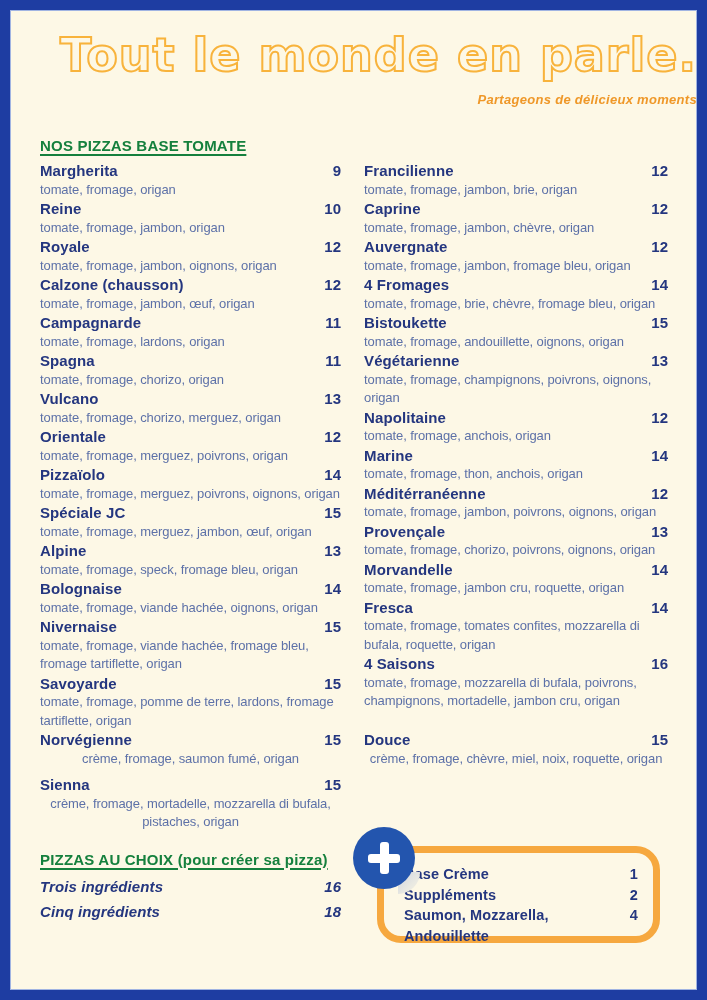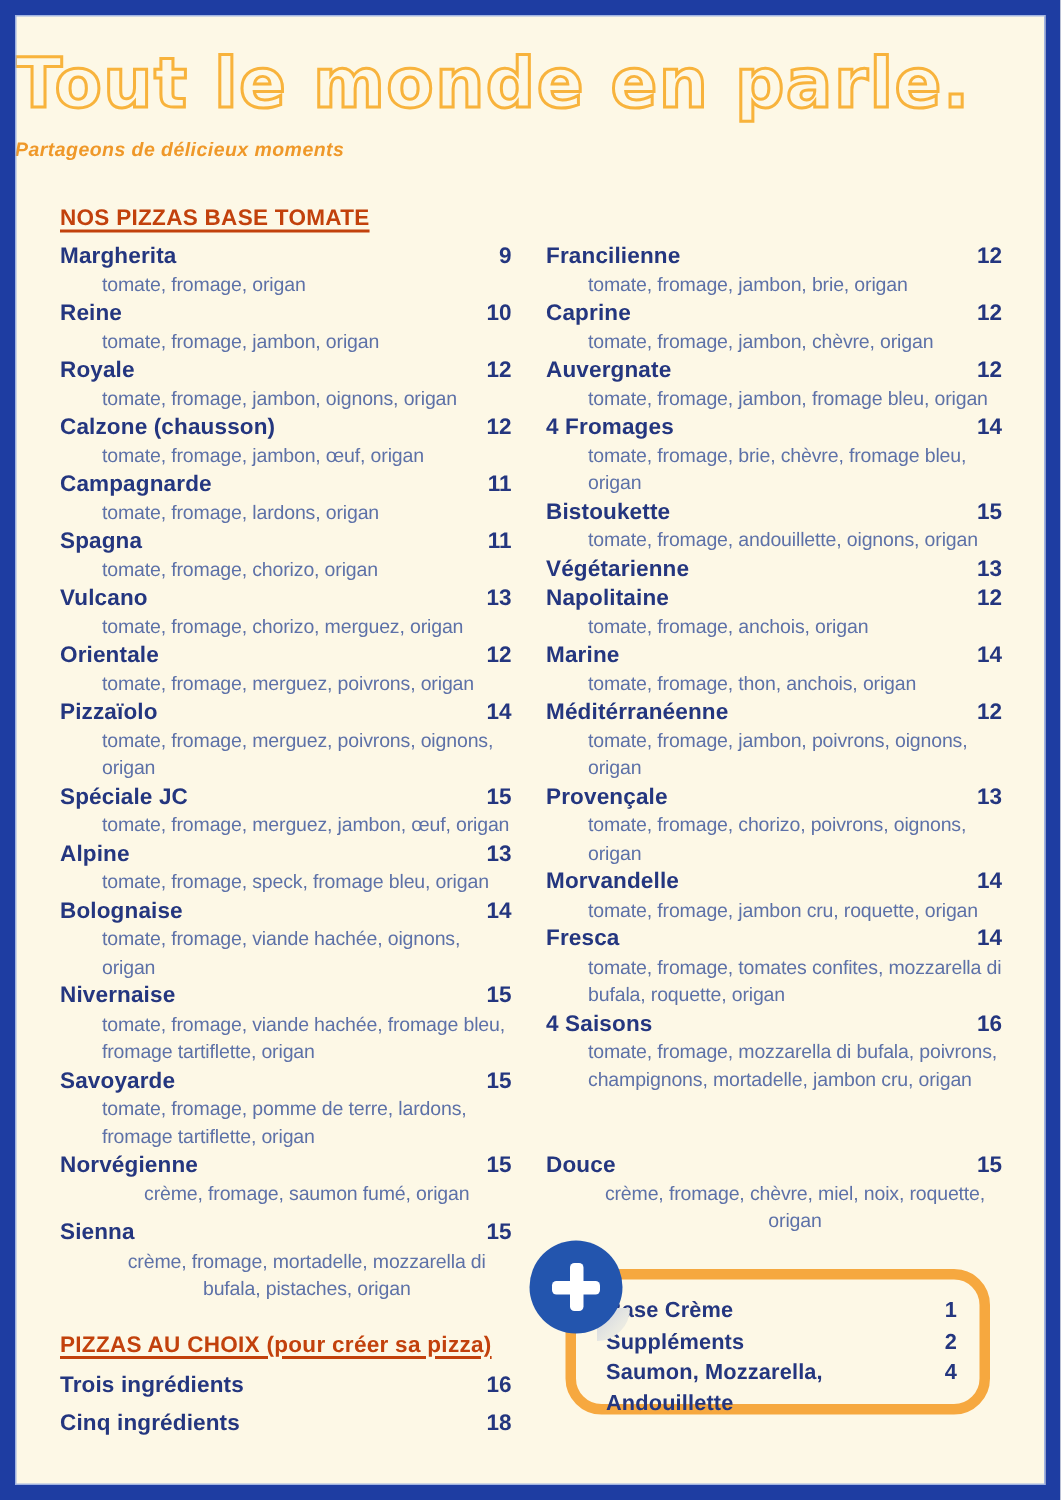--- a/index.html
+++ b/index.html
@@ -10,61 +10,61 @@
     background:#fdf8e6;
     border:10px solid #1e3da2;
     overflow:hidden;
     font-family:"Liberation Sans","DejaVu Sans",sans-serif;
   }
   .page::after{
     content:"";position:absolute;inset:0;pointer-events:none;
     border:1.5px solid rgba(145,168,224,.85);
   }
   
-  .header{text-align:left;padding-top:18px;}
+  .header{text-align:right;padding-top:18px;}
   .title{
     margin:0;
     font-family:"DejaVu Sans","Liberation Sans",sans-serif;
     font-size:46px;font-weight:800;letter-spacing:1px;
     color:#fdf8e6;
     -webkit-text-stroke:2px #f8b33c;
     text-stroke:2px #f8b33c;
   }
   .subtitle{
     margin:10px 0 0 0;
     font-size:13px;font-weight:bold;font-style:italic;
     color:#ef9829;letter-spacing:.3px;
   }
   
   .menu{padding:30px 29px 0 30px;}
   .section-heading{
     display:inline-block;
-    font-size:15px;font-weight:bold;color:#c2410c;
+    font-size:15px;font-weight:bold;color:#15803d;
     text-decoration:underline;text-decoration-thickness:2px;text-underline-offset:3px;
     margin:0 0 6px 0;line-height:18px;letter-spacing:.2px;
   }
   .section{margin:0;}
   .section + .section .section-heading{margin-top:12px;}
   .cols{display:flex;gap:23px;align-items:flex-start;}
   .col{box-sizing:border-box;}
   .col-left{width:307px;}
   .col-right{width:310px;}
   .menu-item{margin:0 0 0 0;}
   .item-row{display:flex;justify-content:space-between;align-items:baseline;}
   .item-name{
     font-size:15px;font-weight:bold;color:#24367f;line-height:19.5px;letter-spacing:.1px;
   }
   .item-price{
     font-size:15px;font-weight:bold;color:#24367f;line-height:19.5px;margin-left:8px;white-space:nowrap;
   }
   .item-desc{
-    font-size:13px;color:#5d71a8;line-height:18.5px;letter-spacing:-0.1px;margin-left:28px;
+    font-size:13px;color:#5d71a8;line-height:18.5px;letter-spacing:-0.1px;
   }
   .section-creme .menu-item{margin-bottom:7px;text-align:center;}
-  .section-choix .menu-item{margin-bottom:2px;}
+  .section-choix .menu-item{margin-bottom:2px;font-style:italic;}
   .section-choix .item-name,.section-choix .item-price{line-height:23px;}
   
   .extras-box{
     position:absolute;left:367px;top:836px;width:283px;height:97px;
     box-sizing:border-box;
     border:7px solid #f6a83f;border-radius:24px;
     background:#fdf8e6;
   }
   .extras-rows{padding:11px 15px 0 20px;}
   .extras-row{display:flex;justify-content:space-between;align-items:baseline;}
@@ -256,20 +256,21 @@
                 <span class="item-price">15</span>
               </div>
               <div class="item-desc">tomate, fromage, andouillette, oignons, origan</div>
             </div>
 
             <div class="menu-item">
               <div class="item-row">
                 <span class="item-name">Végétarienne</span>
                 <span class="item-price">13</span>
               </div>
+              <div class="item-desc">tomate, fromage, champignons, poivrons, oignons, origan</div>
             </div>
 
             <div class="menu-item">
               <div class="item-row">
                 <span class="item-name">Napolitaine</span>
                 <span class="item-price">12</span>
               </div>
               <div class="item-desc">tomate, fromage, anchois, origan</div>
             </div>
 

